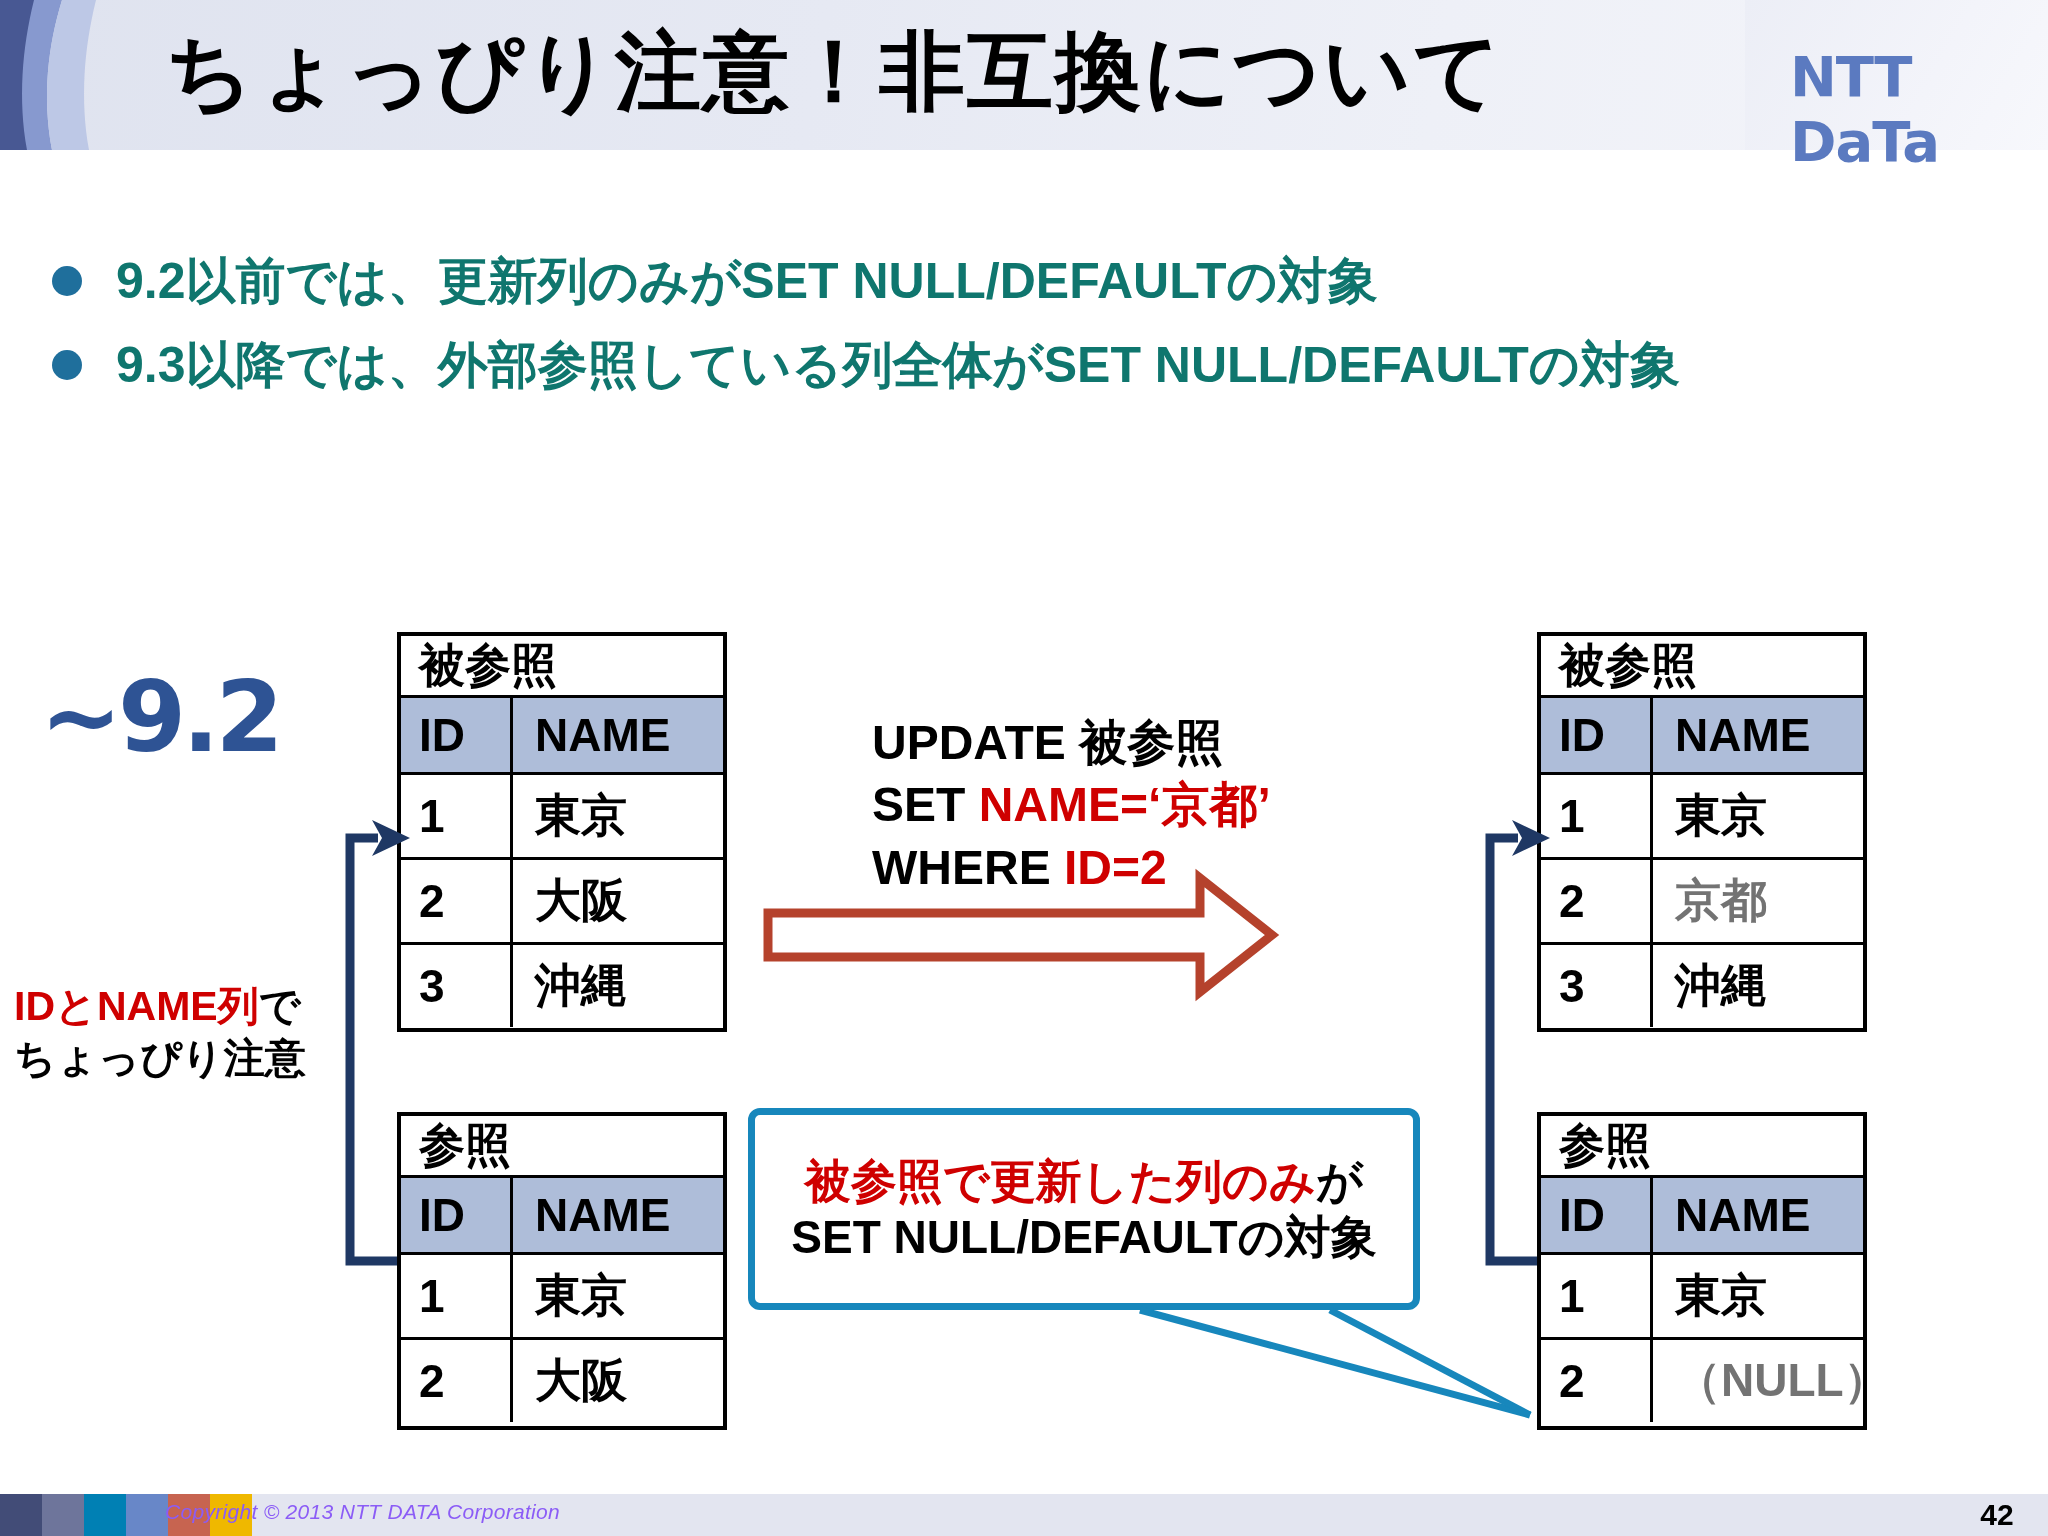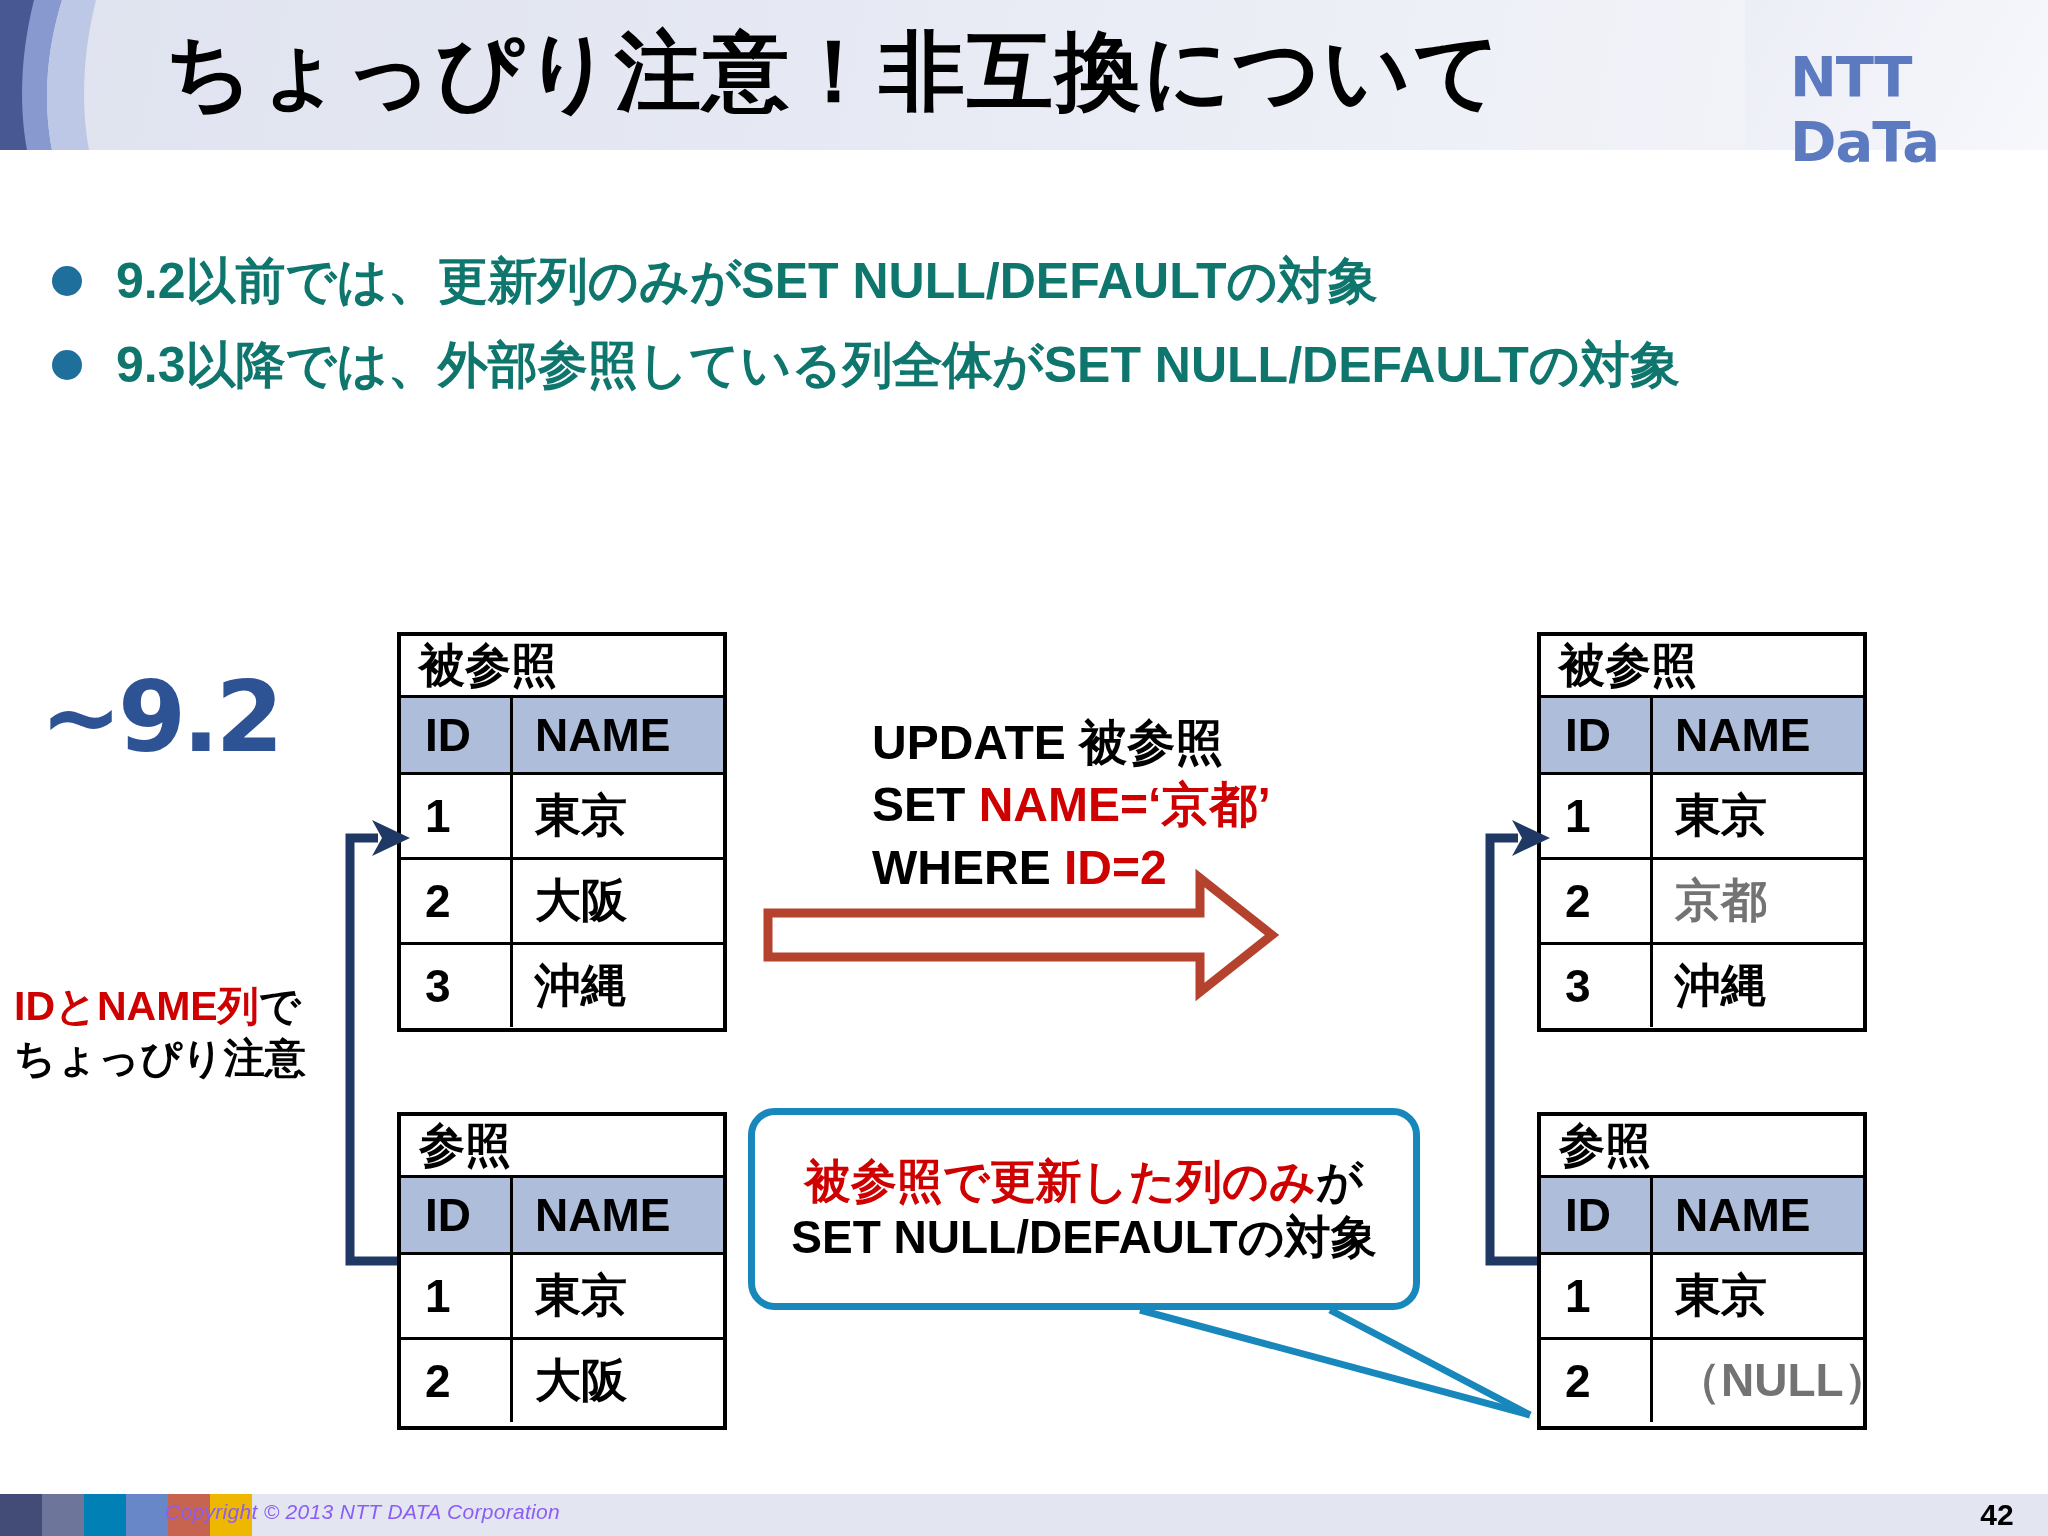--- a/index.html
+++ b/index.html
@@ -42,36 +42,36 @@
   .fknote .l1 .blk{color:#000;}
   .fknote .l2{color:#000;}
 
   
   .tbl{position:absolute;border:4px solid #000;background:#fff;box-sizing:border-box;}
   .trow{display:flex;border-bottom:3px solid #000;box-sizing:border-box;}
   .trow:last-child{border-bottom:none;}
   .tcap{font-size:46px;font-weight:700;color:#000;padding:4px 0 4px 18px;height:62px;
         display:flex;align-items:center;box-sizing:border-box;border-bottom:3px solid #000;}
   .cid{width:112px;flex:0 0 112px;border-right:3px solid #000;box-sizing:border-box;
-       display:flex;align-items:center;padding-left:24px;height:82px;
+       display:flex;align-items:center;padding-left:18px;height:82px;
        font-size:46px;font-weight:700;color:#000;}
   .cname{flex:1;display:flex;align-items:center;padding-left:22px;height:82px;
          font-size:46px;font-weight:700;color:#000;box-sizing:border-box;}
   .hdrrow .cid,.hdrrow .cname{background:#aebdd9;height:74px;}
   .red-val{color:#737373;}
 
   
   .sql{position:absolute;left:872px;top:712px;font-size:48px;font-weight:700;
        color:#000;line-height:1.30;white-space:nowrap;
        font-family:"Liberation Sans",sans-serif;}
   .sql .red{color:#cf0000;}
 
   
   .callout{position:absolute;left:748px;top:1108px;width:672px;height:202px;
-           border:7px solid #1787bc;border-radius:27px;background:#fff;
+           border:7px solid #1787bc;border-radius:12px;background:#fff;
            box-sizing:border-box;display:flex;flex-direction:column;
            align-items:center;justify-content:center;}
   .callout .c1{font-size:46px;font-weight:700;color:#cf0000;white-space:nowrap;line-height:1.22;}
   .callout .c1 .blk{color:#000;}
   .callout .c2{font-size:46px;font-weight:700;color:#000;white-space:nowrap;line-height:1.22;}
 
   
   .ftr{position:absolute;left:0;top:1494px;width:2048px;height:42px;background:#e3e5f0;}
   .ftr-swatches{position:absolute;left:0;top:1494px;height:42px;display:flex;}
   .ftr-swatches i{display:block;width:42px;height:42px;}

